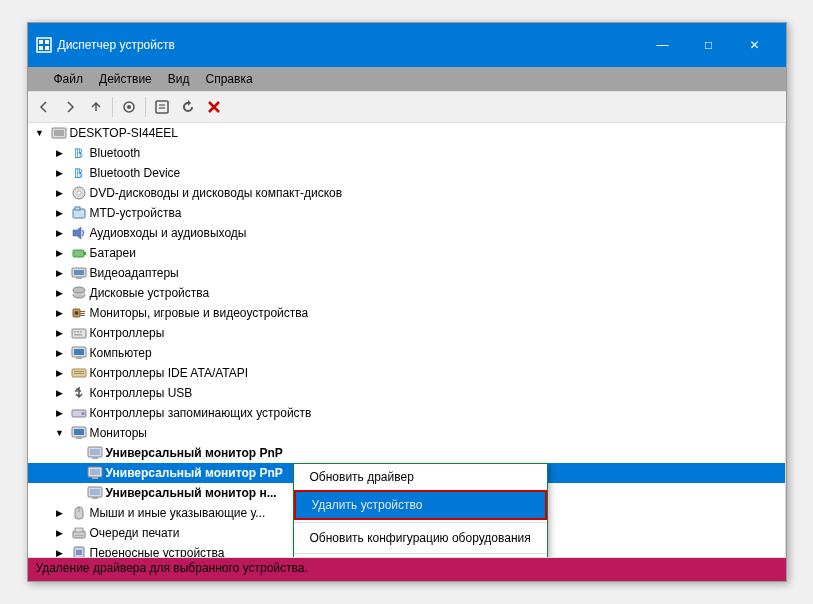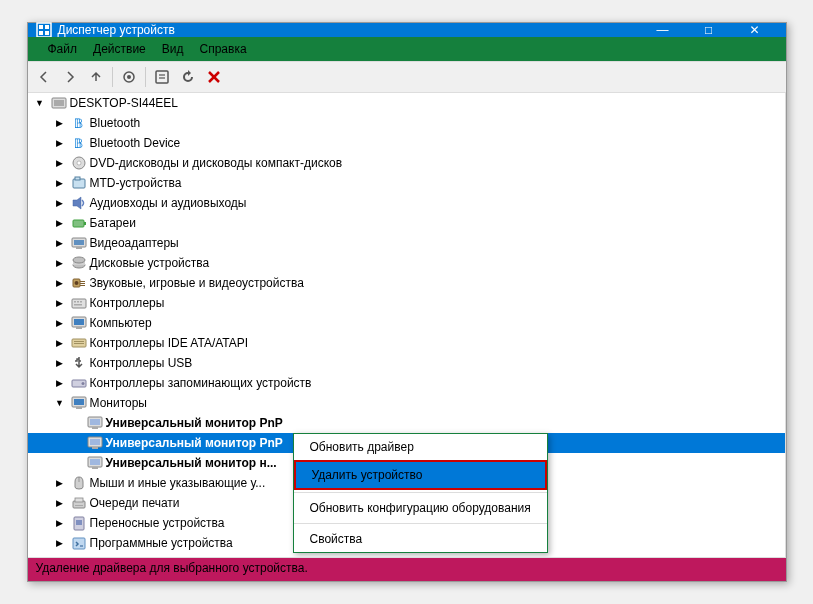--- a/index.html
+++ b/index.html
@@ -21,21 +21,21 @@
       box-shadow: 2px 2px 8px rgba(0,0,0,0.3);
       display: flex;
       flex-direction: column;
     }
     .title-bar {
       background: #0078d7;
       color: white;
       display: flex;
       align-items: center;
       padding: 5px 8px;
-      height: 14px;
+      height: 44px;
       user-select: none;
     }
     .title-bar-icon {
       width: 16px;
       height: 16px;
       margin-right: 6px;
       display: flex;
       align-items: center;
       justify-content: center;
     }
@@ -52,23 +52,23 @@
       width: 46px;
       height: 30px;
       display: flex;
       align-items: center;
       justify-content: center;
       cursor: pointer;
       font-size: 12px;
       color: white;
     }
     .menu-bar {
-      background: #15803d;
-      display: flex;
-      padding: 2px 12px;
+      background: #a3a3a3;
+      display: flex;
+      padding: 2px 18px;
       border-bottom: 1px solid #ddd;
     }
     .menu-item {
       padding: 3px 8px;
       cursor: pointer;
       font-size: 12px;
     }
     .toolbar {
       background: #f0f0f0;
       display: flex;
@@ -158,21 +158,21 @@
     }
     .ctx-item {
       padding: 6px 16px;
       cursor: pointer;
       font-size: 12px;
       display: flex;
       align-items: center;
     }
     .ctx-item.active {
       background: #0078d7;
-      color: #000000;
+      color: #e5e5e5;
       border: 2px solid #ff0000;
     }
     .ctx-sep {
       height: 1px;
       background: #ddd;
       margin: 2px 0;
     }
     
     .tree-pane::-webkit-scrollbar { width: 16px; }
     .tree-pane::-webkit-scrollbar-track { background: #f0f0f0; }
@@ -350,21 +350,21 @@
         <span class="tree-toggle">▶</span>
         <span class="tree-icon">
           <svg width="16" height="16" viewBox="0 0 16 16">
               <rect x="2" y="4" width="7" height="8" rx="1" fill="#c0a060" stroke="#806030" stroke-width="1"></rect>
               <circle cx="5.5" cy="8" r="2" fill="#604020"></circle>
               <rect x="9" y="6" width="5" height="1" fill="#806030"></rect>
               <rect x="9" y="8" width="5" height="1" fill="#806030"></rect>
               <rect x="9" y="10" width="5" height="1" fill="#806030"></rect>
             </svg>
         </span>
-        <span class="tree-label">Звуковые, игровые и видеоустройства</span>
+        <span class="tree-label">Мониторы, игровые и видеоустройства</span>
       </div>
 
       <div class="tree-item indent2">
         <span class="tree-toggle">▶</span>
         <span class="tree-icon">
           <svg width="16" height="16" viewBox="0 0 16 16">
               <rect x="1" y="4" width="14" height="9" rx="1" fill="#e0e0e0" stroke="#888" stroke-width="1"></rect>
               <rect x="3" y="6" width="2" height="1.5" fill="#aaa"></rect>
               <rect x="6" y="6" width="2" height="1.5" fill="#aaa"></rect>
               <rect x="9" y="6" width="2" height="1.5" fill="#aaa"></rect>

